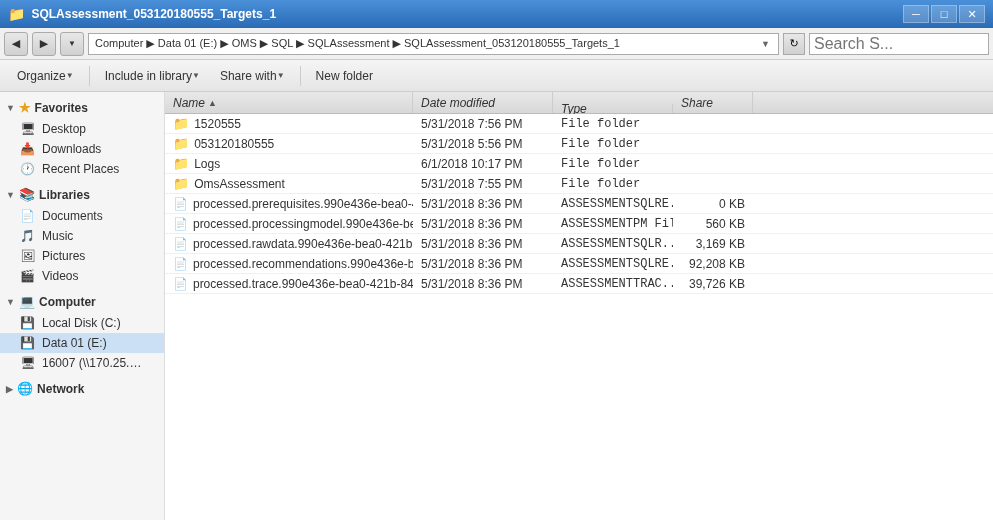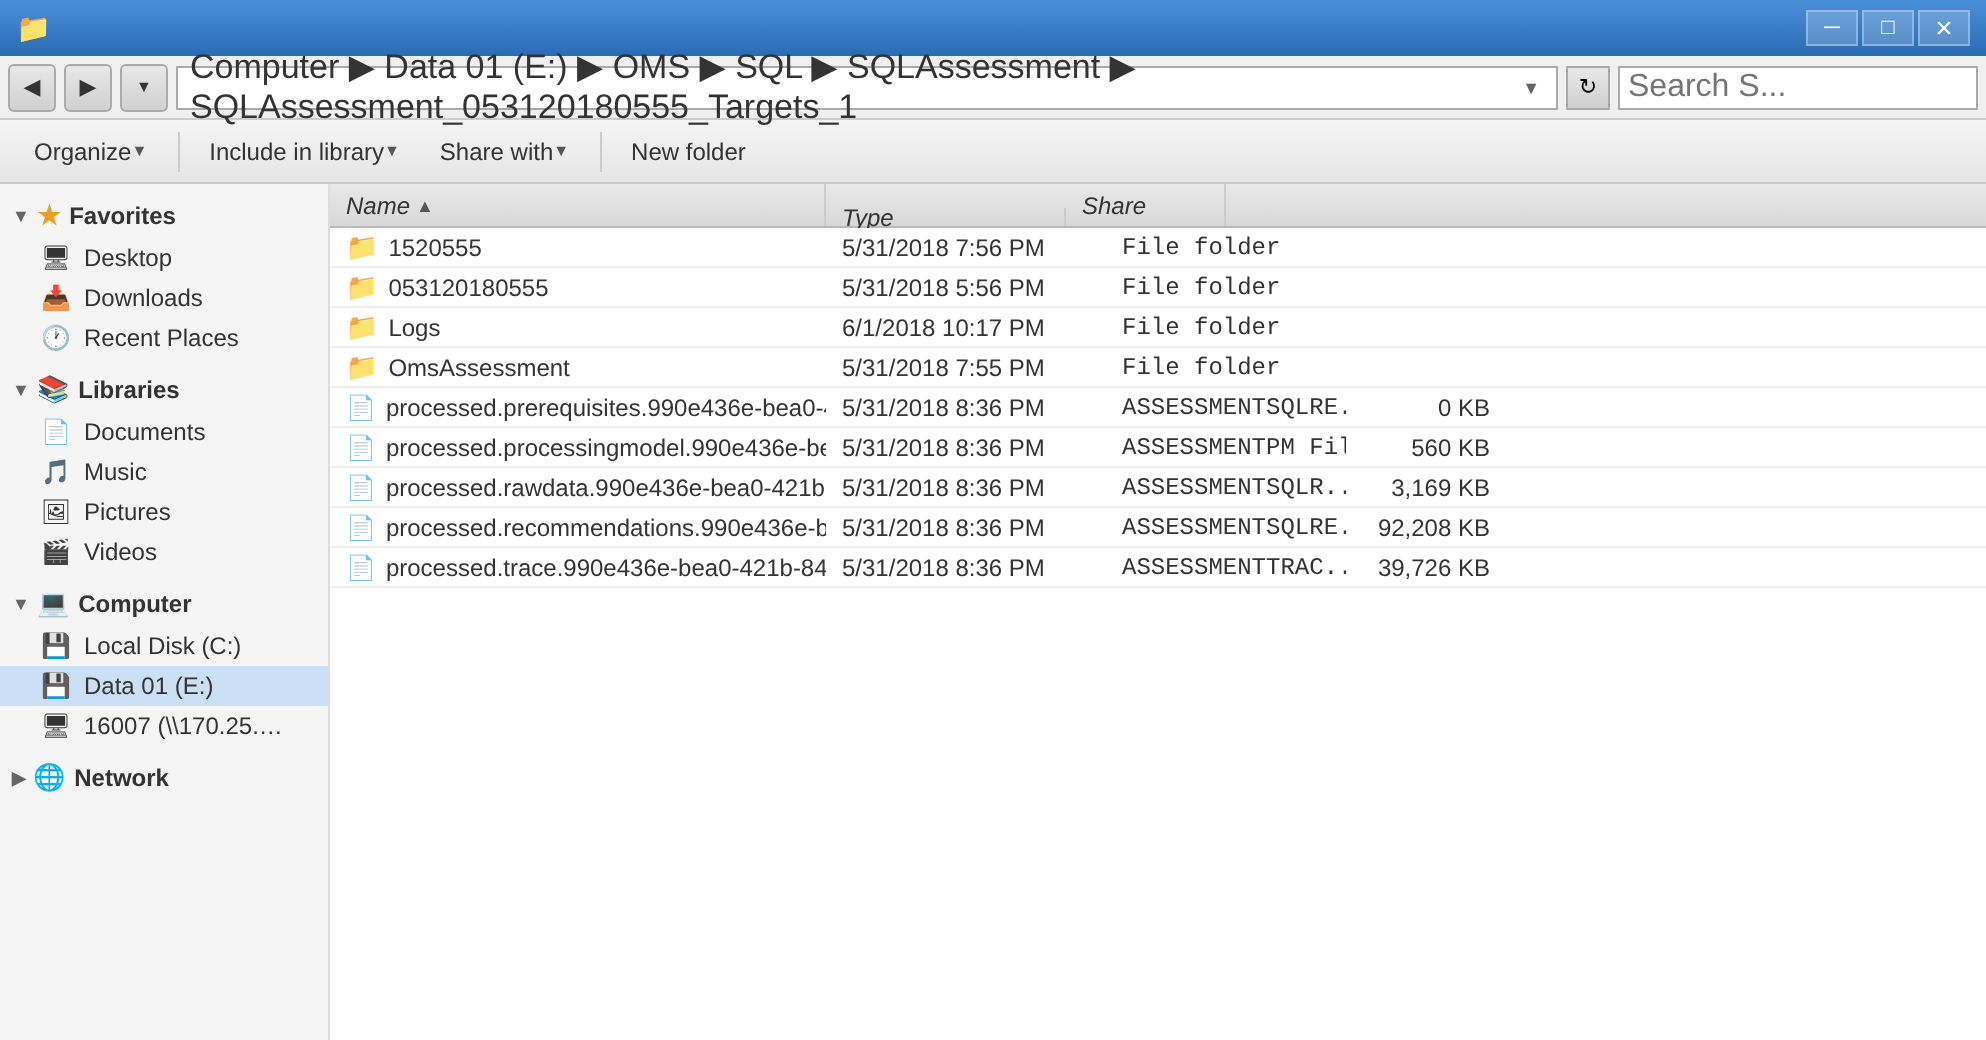--- a/index.html
+++ b/index.html
@@ -158,33 +158,34 @@
     
     ::-webkit-scrollbar { width: 14px; }
     ::-webkit-scrollbar-track { background: #f0f0f0; }
     ::-webkit-scrollbar-thumb { background: #c0c0c0; border: 1px solid #aaa; }
   </style>
 </head>
 <body>
 
 <div class="title-bar">
   <span class="title-bar-icon">📁</span>
+  <span>SQLAssessment_053120180555_Targets_1</span>
   <div class="title-bar-controls">
     <button class="title-bar-btn">─</button>
     <button class="title-bar-btn">□</button>
     <button class="title-bar-btn">✕</button>
   </div>
 </div>
 
 <div class="address-bar">
   <button class="nav-btn">◀</button>
   <button class="nav-btn">▶</button>
   <button class="nav-btn" style="font-size:8px;">▼</button>
   <div class="address-path">
-    <span class="address-path-text" style="font-size:17px; color:#333;">
+    <span class="address-path-text" style="font-size:11px; color:#333;">
       Computer ▶ Data 01 (E:) ▶ OMS ▶ SQL ▶ SQLAssessment ▶ SQLAssessment_053120180555_Targets_1
     </span>
     <span class="address-dropdown">▼</span>
   </div>
   <button class="refresh-btn">↻</button>
   <div class="search-box">
     <input type="text" placeholder="Search S..." style="">
     <span class="search-icon-btn">🔍</span>
   </div>
 </div>
@@ -286,20 +287,23 @@
     </div>
   </div>
 
   <div class="file-list-area">
 
     <div class="file-list-header">
       <div class="col-header col-name">
         <span>Name</span>
         <span class="sort-arrow">▲</span>
       </div>
+      <div class="col-header col-date">
+        <span>Date modified</span>
+      </div>
       <div class="col-header col-type">
         <span>Type</span>
       </div>
       <div class="col-header col-size">
         <span>Share</span>
       </div>
     </div>
 
     <div class="file-list" id="file-list">
         <div class="file-row">

